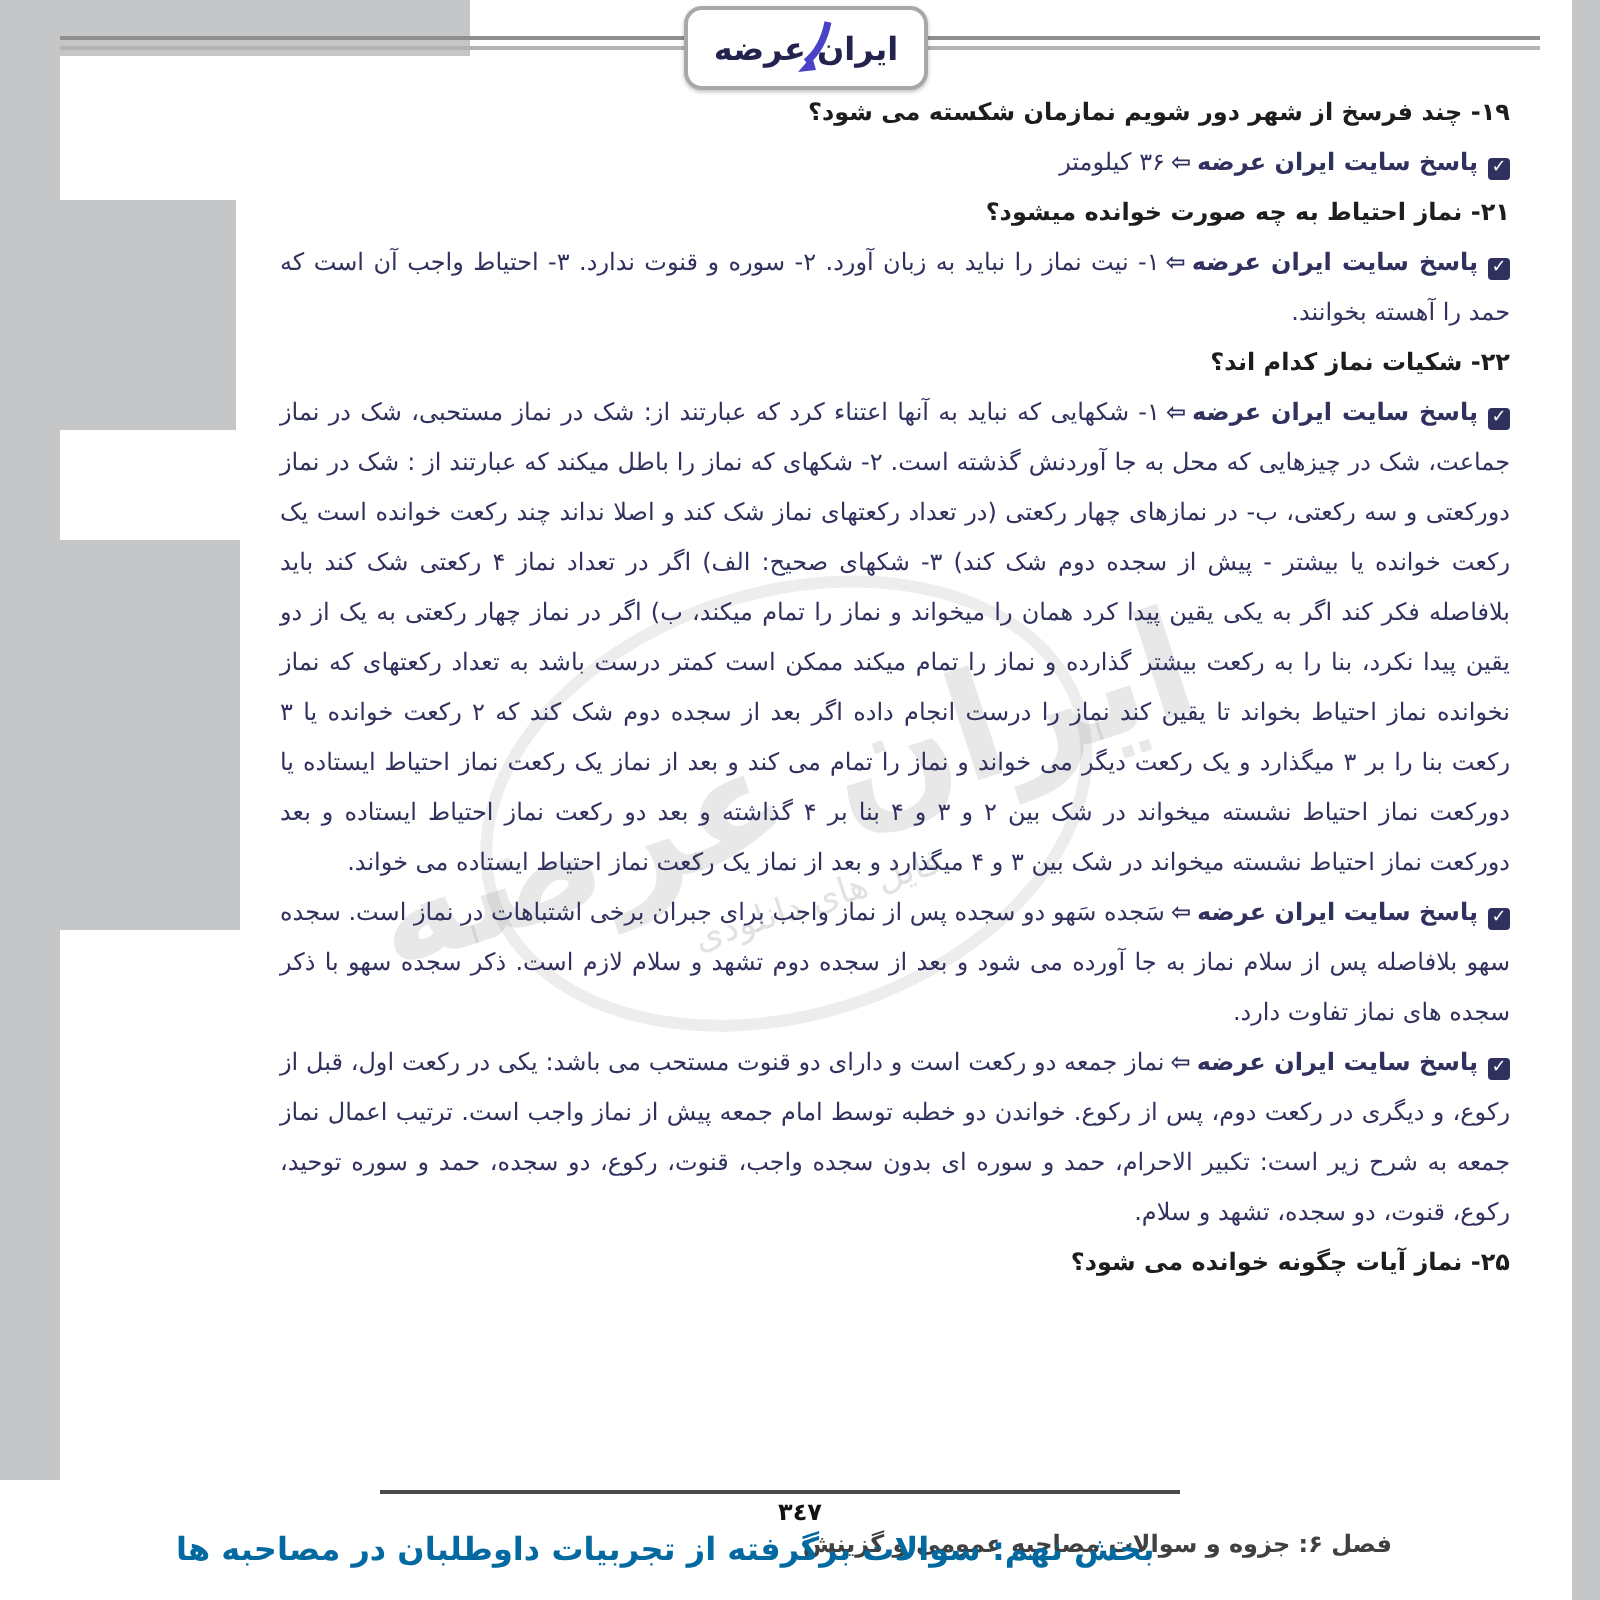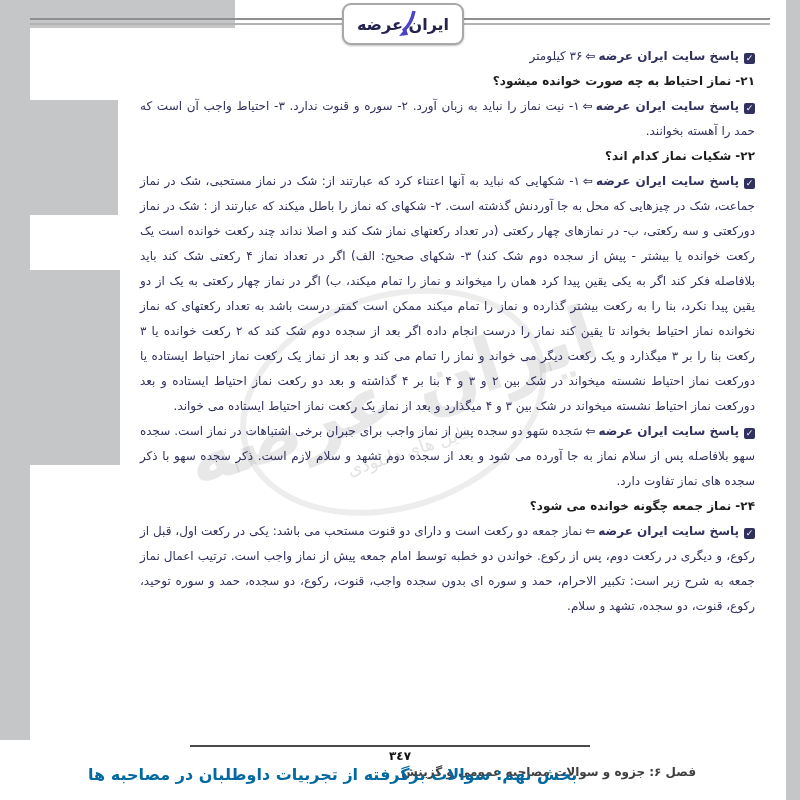--- a/index.html
+++ b/index.html
@@ -76,33 +76,34 @@
 </div>
 
 <div class="watermark">
   <div class="wm-ellipse"></div>
   <div class="wm-text">ایران عرضه</div>
   <div class="wm-caption">فایل های دانلودی</div>
 </div>
 
 <main class="content">
 
+  <p class="q">۱۹- چند فرسخ از شهر دور شویم نمازمان شکسته می شود؟</p>
   <p class="a"><span class="chk">✓</span><span class="pfx">پاسخ سایت ایران عرضه</span><span class="arr">⇦</span><span class="atxt">۳۶ کیلومتر</span></p>
 
 
   <p class="q">۲۱- نماز احتیاط به چه صورت خوانده میشود؟</p>
   <p class="a"><span class="chk">✓</span><span class="pfx">پاسخ سایت ایران عرضه</span><span class="arr">⇦</span><span class="atxt">۱- نیت نماز را نباید به زبان آورد. ۲- سوره و قنوت ندارد. ۳- احتیاط واجب آن است که حمد را آهسته بخوانند.</span></p>
 
   <p class="q">۲۲- شکیات نماز کدام اند؟</p>
   <p class="a"><span class="chk">✓</span><span class="pfx">پاسخ سایت ایران عرضه</span><span class="arr">⇦</span><span class="atxt">۱- شکهایی که نباید به آنها اعتناء کرد که عبارتند از: شک در نماز مستحبی، شک در نماز جماعت، شک در چیزهایی که محل به جا آوردنش گذشته است. ۲- شکهای که نماز را باطل میکند که عبارتند از : شک در نماز دورکعتی و سه رکعتی، ب- در نمازهای چهار رکعتی (در تعداد رکعتهای نماز شک کند و اصلا نداند چند رکعت خوانده است یک رکعت خوانده یا بیشتر - پیش از سجده دوم شک کند) ۳- شکهای صحیح: الف) اگر در تعداد نماز ۴ رکعتی شک کند باید بلافاصله فکر کند اگر به یکی یقین پیدا کرد همان را میخواند و نماز را تمام میکند، ب) اگر در نماز چهار رکعتی به یک از دو یقین پیدا نکرد، بنا را به رکعت بیشتر گذارده و نماز را تمام میکند ممکن است کمتر درست باشد به تعداد رکعتهای که نماز نخوانده نماز احتیاط بخواند تا یقین کند نماز را درست انجام داده اگر بعد از سجده دوم شک کند که ۲ رکعت خوانده یا ۳ رکعت بنا را بر ۳ میگذارد و یک رکعت دیگر می خواند و نماز را تمام می کند و بعد از نماز یک رکعت نماز احتیاط ایستاده یا دورکعت نماز احتیاط نشسته میخواند در شک بین ۲ و ۳ و ۴ بنا بر ۴ گذاشته و بعد دو رکعت نماز احتیاط ایستاده و بعد دورکعت نماز احتیاط نشسته میخواند در شک بین ۳ و ۴ میگذارد و بعد از نماز یک رکعت نماز احتیاط ایستاده می خواند.</span></p>
 
   <p class="a"><span class="chk">✓</span><span class="pfx">پاسخ سایت ایران عرضه</span><span class="arr">⇦</span><span class="atxt">سَجده سَهو دو سجده پس از نماز واجب برای جبران برخی اشتباهات در نماز است. سجده سهو بلافاصله پس از سلام نماز به جا آورده می شود و بعد از سجده دوم تشهد و سلام لازم است. ذکر سجده سهو با ذکر سجده های نماز تفاوت دارد.</span></p>
 
-  <p class="q">۲۴- نماز جمعه چگونه خوانده می شود؟</p>
   <p class="a"><span class="chk">✓</span><span class="pfx">پاسخ سایت ایران عرضه</span><span class="arr">⇦</span><span class="atxt">نماز جمعه دو رکعت است و دارای دو قنوت مستحب می باشد: یکی در رکعت اول، قبل از رکوع، و دیگری در رکعت دوم، پس از رکوع. خواندن دو خطبه توسط امام جمعه پیش از نماز واجب است. ترتیب اعمال نماز جمعه به شرح زیر است: تکبیر الاحرام، حمد و سوره ای بدون سجده واجب، قنوت، رکوع، دو سجده، حمد و سوره توحید، رکوع، قنوت، دو سجده، تشهد و سلام.</span></p>
 
+  <p class="q">۲۵- نماز آیات چگونه خوانده می شود؟</p>
 
 </main>
 
 <div class="footer-rule"></div>
 <div class="page-number">٣٤٧</div>
 <div class="footer-right">فصل ۶: جزوه و سوالات مصاحبه عمومی و گزینش</div>
 <div class="footer-left">بخش نهم: سوالات برگرفته از تجربیات داوطلبان در مصاحبه ها</div>
 
 </body></html>

